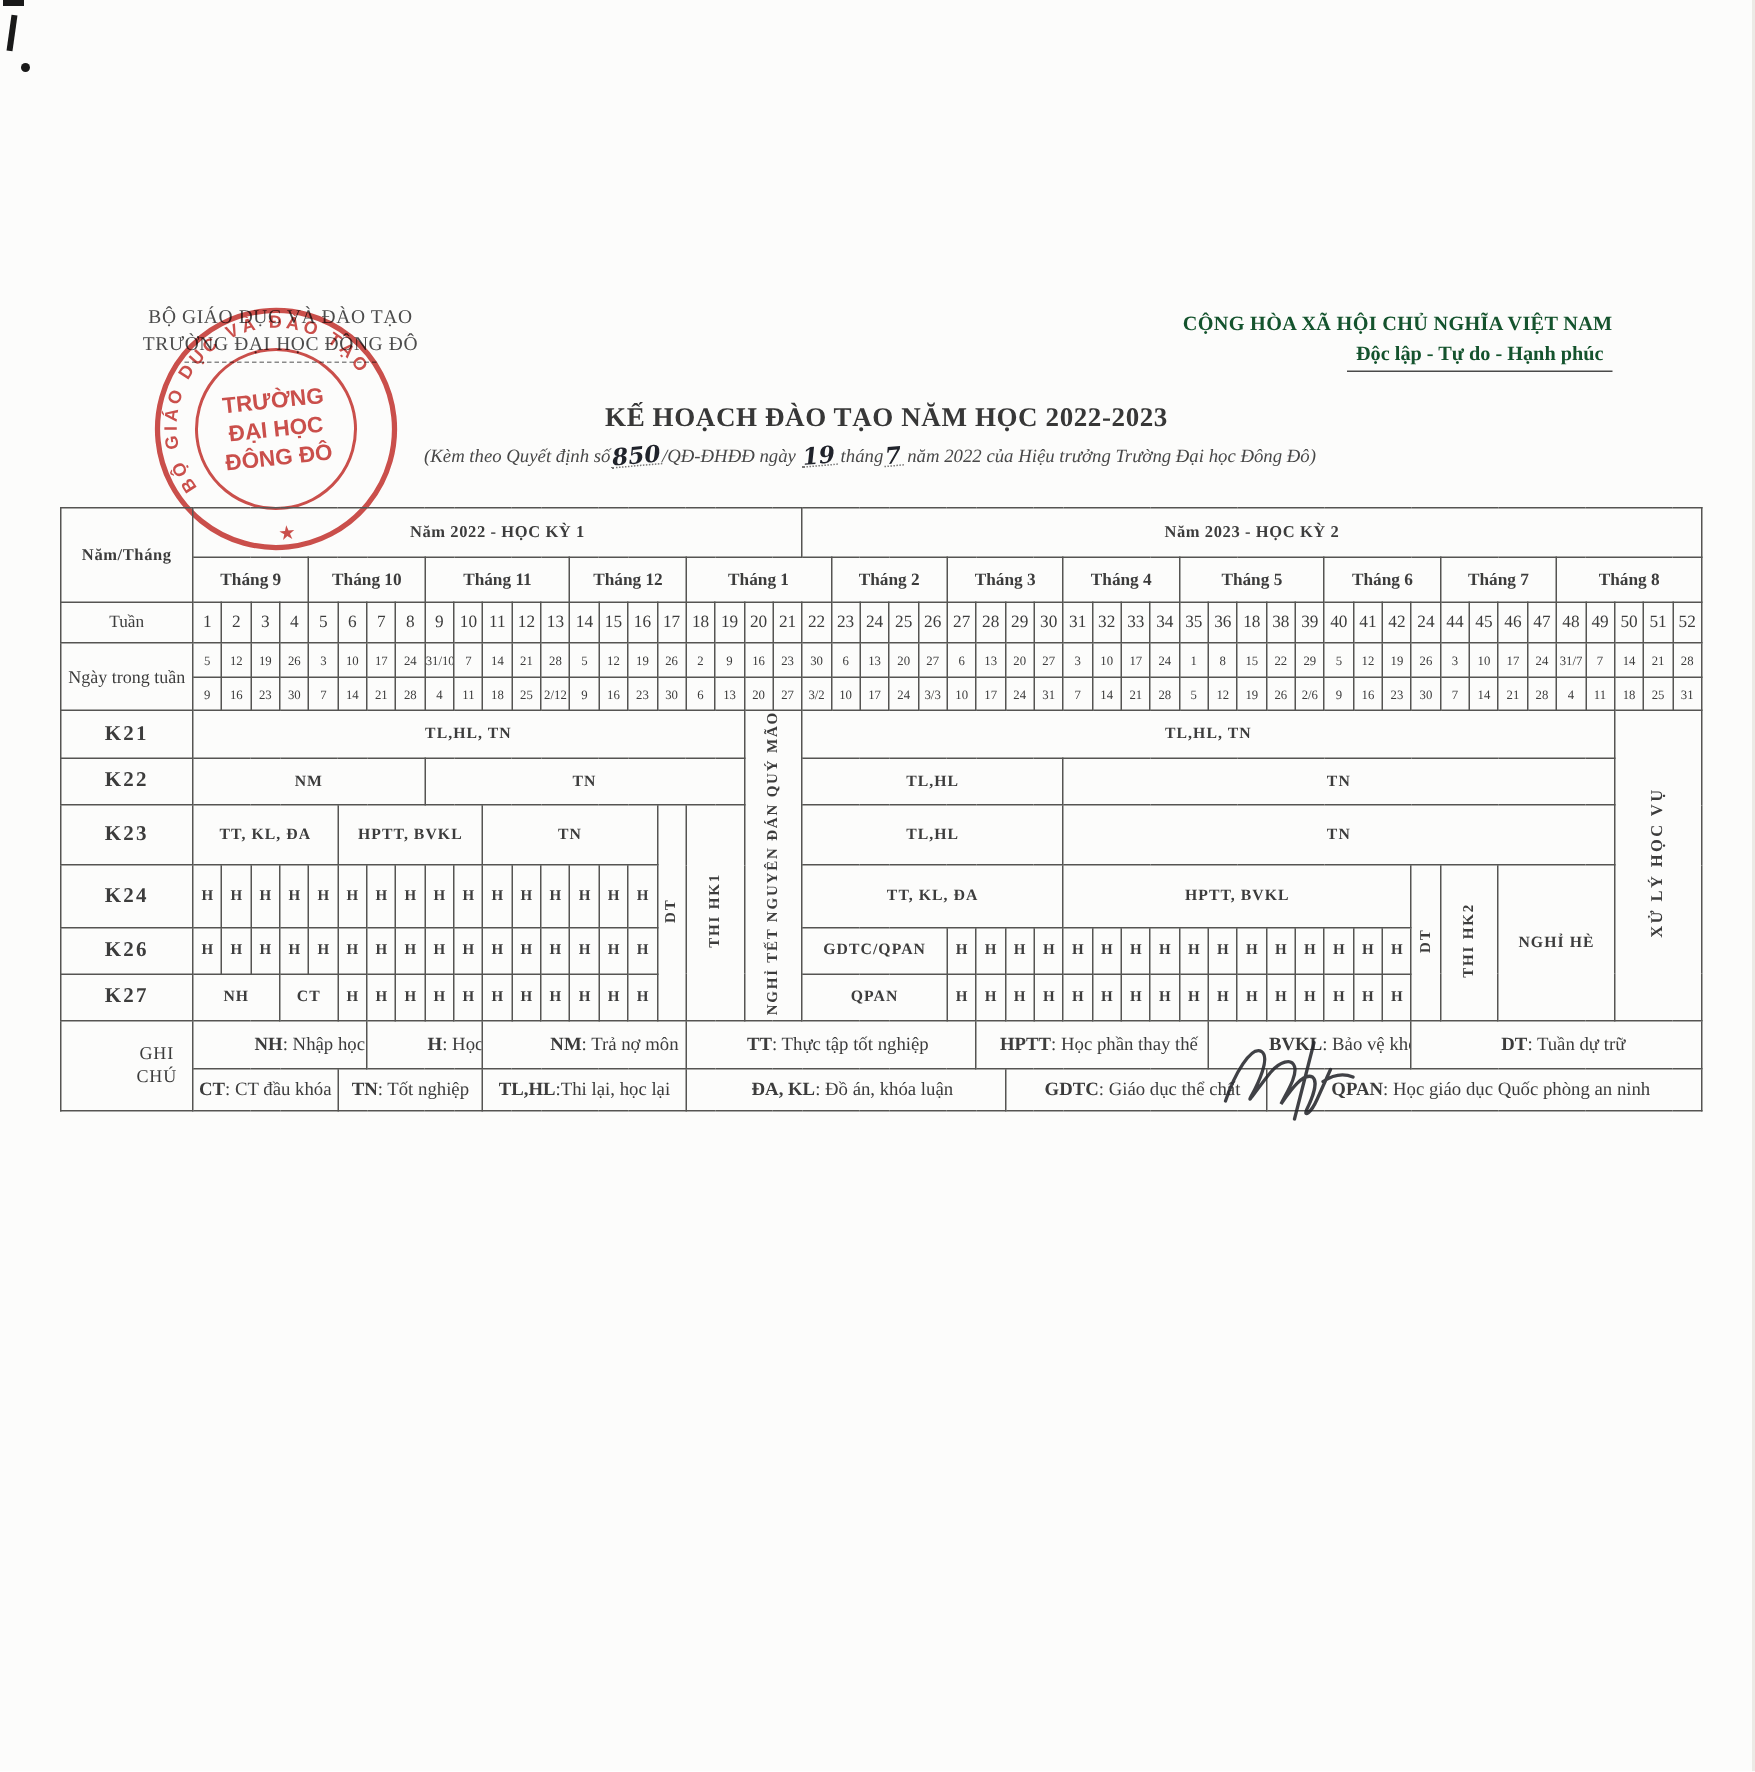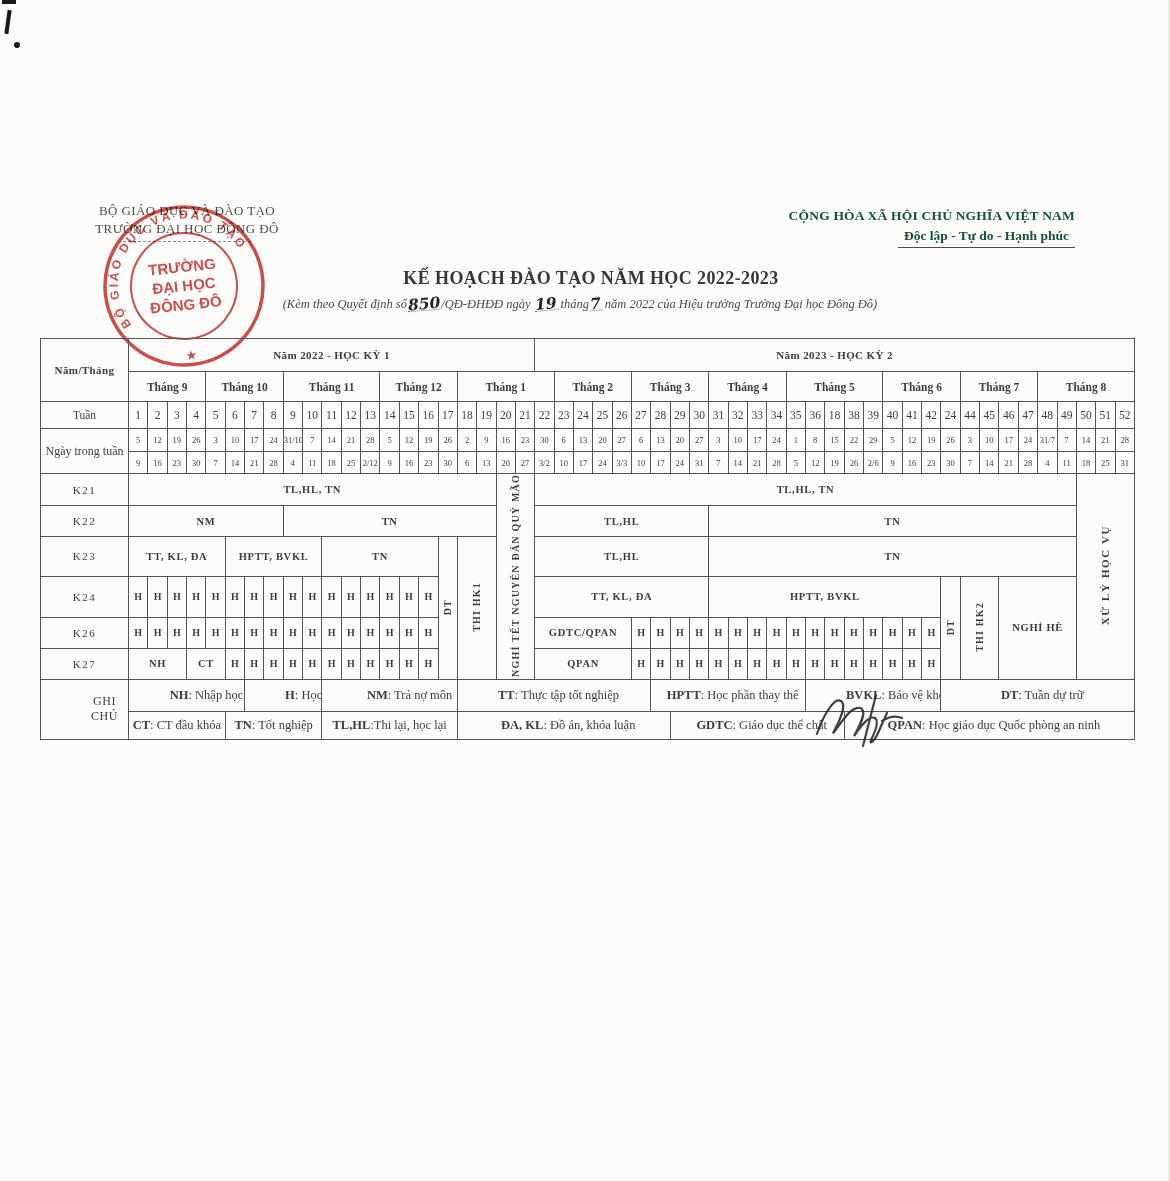--- a/index.html
+++ b/index.html
@@ -38,21 +38,21 @@
                 overflow:hidden;color:#3c3c3c;}
   tr.r-sem td{height:32px;font-weight:bold;font-size:11px;letter-spacing:.4px;}
   tr.r-mon td{height:29px;font-weight:bold;font-size:11.5px;}
   tr.r-wk  td{height:26px;font-size:11.5px;}
   tr.r-d1  td{height:22px;}
   tr.r-d2  td{height:21px;}
   td.date{font-size:8.5px;color:#60605e;}
   td.side-label{font-size:12px;line-height:14px;}
   tr.krow td{height:30px;}
   tr.kr-K21 td{height:31px;} tr.kr-K24 td{height:31px;}
-  td.klabel{font-weight:normal;font-size:11px;letter-spacing:1.5px;}
+  td.klabel{font-weight:bold;font-size:14px;letter-spacing:1.5px;}
   td.act{font-weight:bold;font-size:10.5px;letter-spacing:.7px;white-space:nowrap;}
   td.hcell{font-weight:bold;font-size:10px;}
   span.vt{display:inline-block;writing-mode:vertical-rl;transform:rotate(180deg);
           font-weight:bold;font-size:10px;letter-spacing:1.2px;line-height:1.1;white-space:nowrap;}
   td.tetcell span.vt{font-size:10px;}
   td.xlycell span.vt{font-size:11px;letter-spacing:1.6px;}
   tr.leg1 td{height:31px;padding-left:40px;} tr.leg2 td{height:27px;margin-top:10px;}
   td.legcell{font-size:12.5px;text-align:center;white-space:nowrap;}
   td.legcell.wide{text-align:center;padding-left:9px;}
   td.legcell b{font-weight:bold;}

